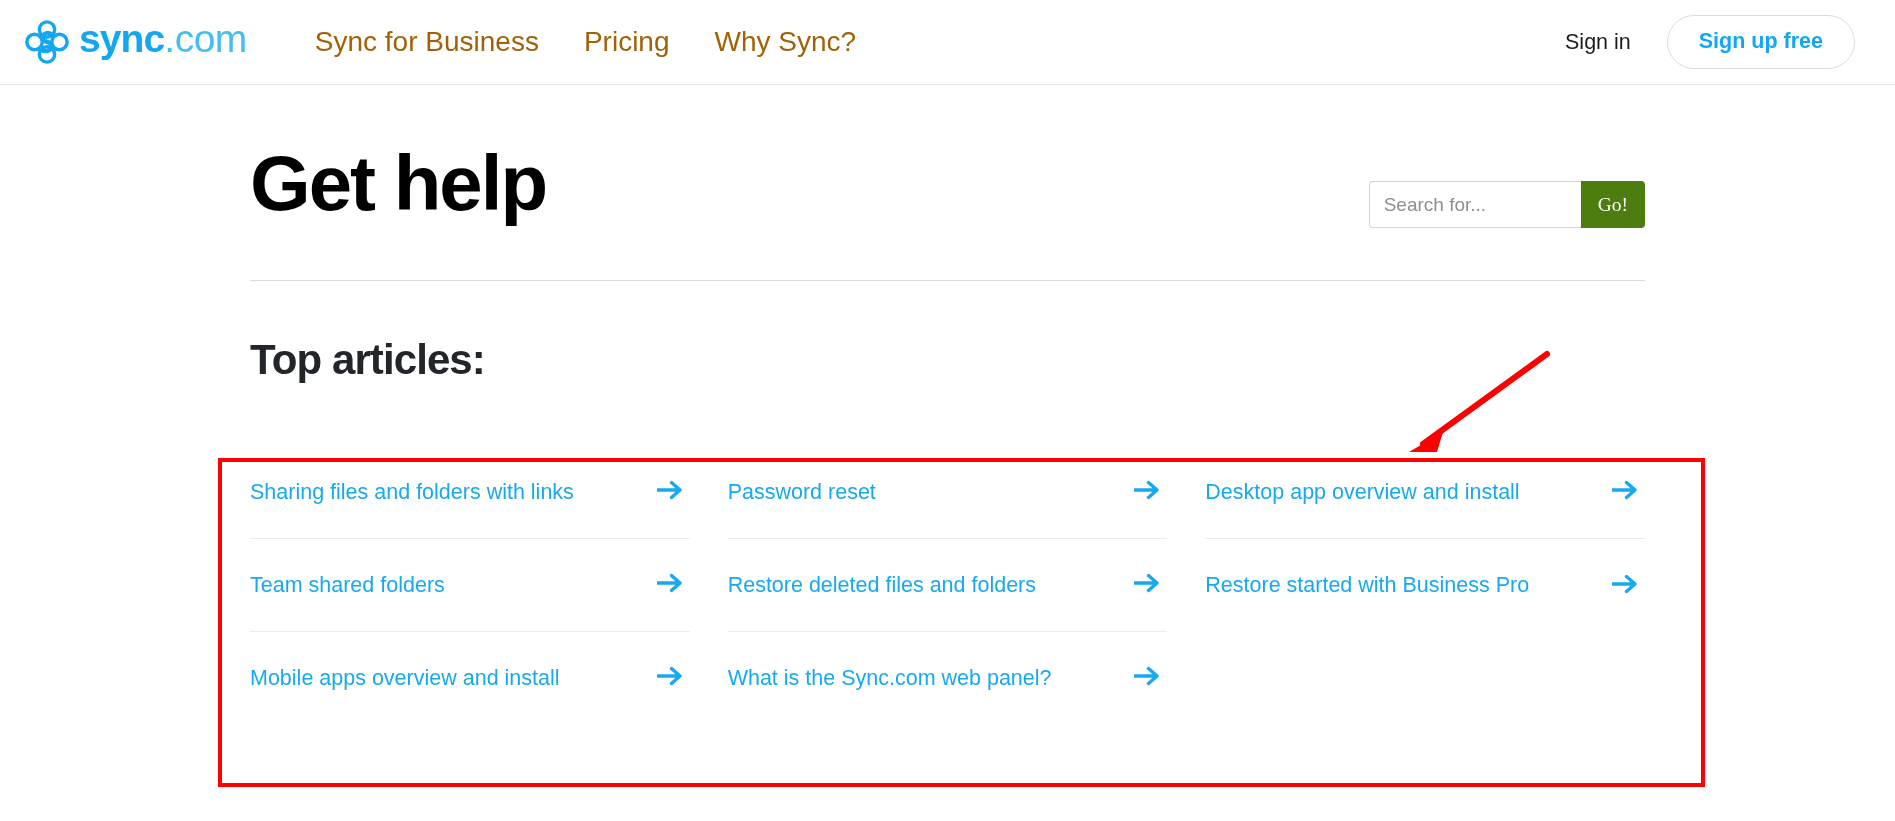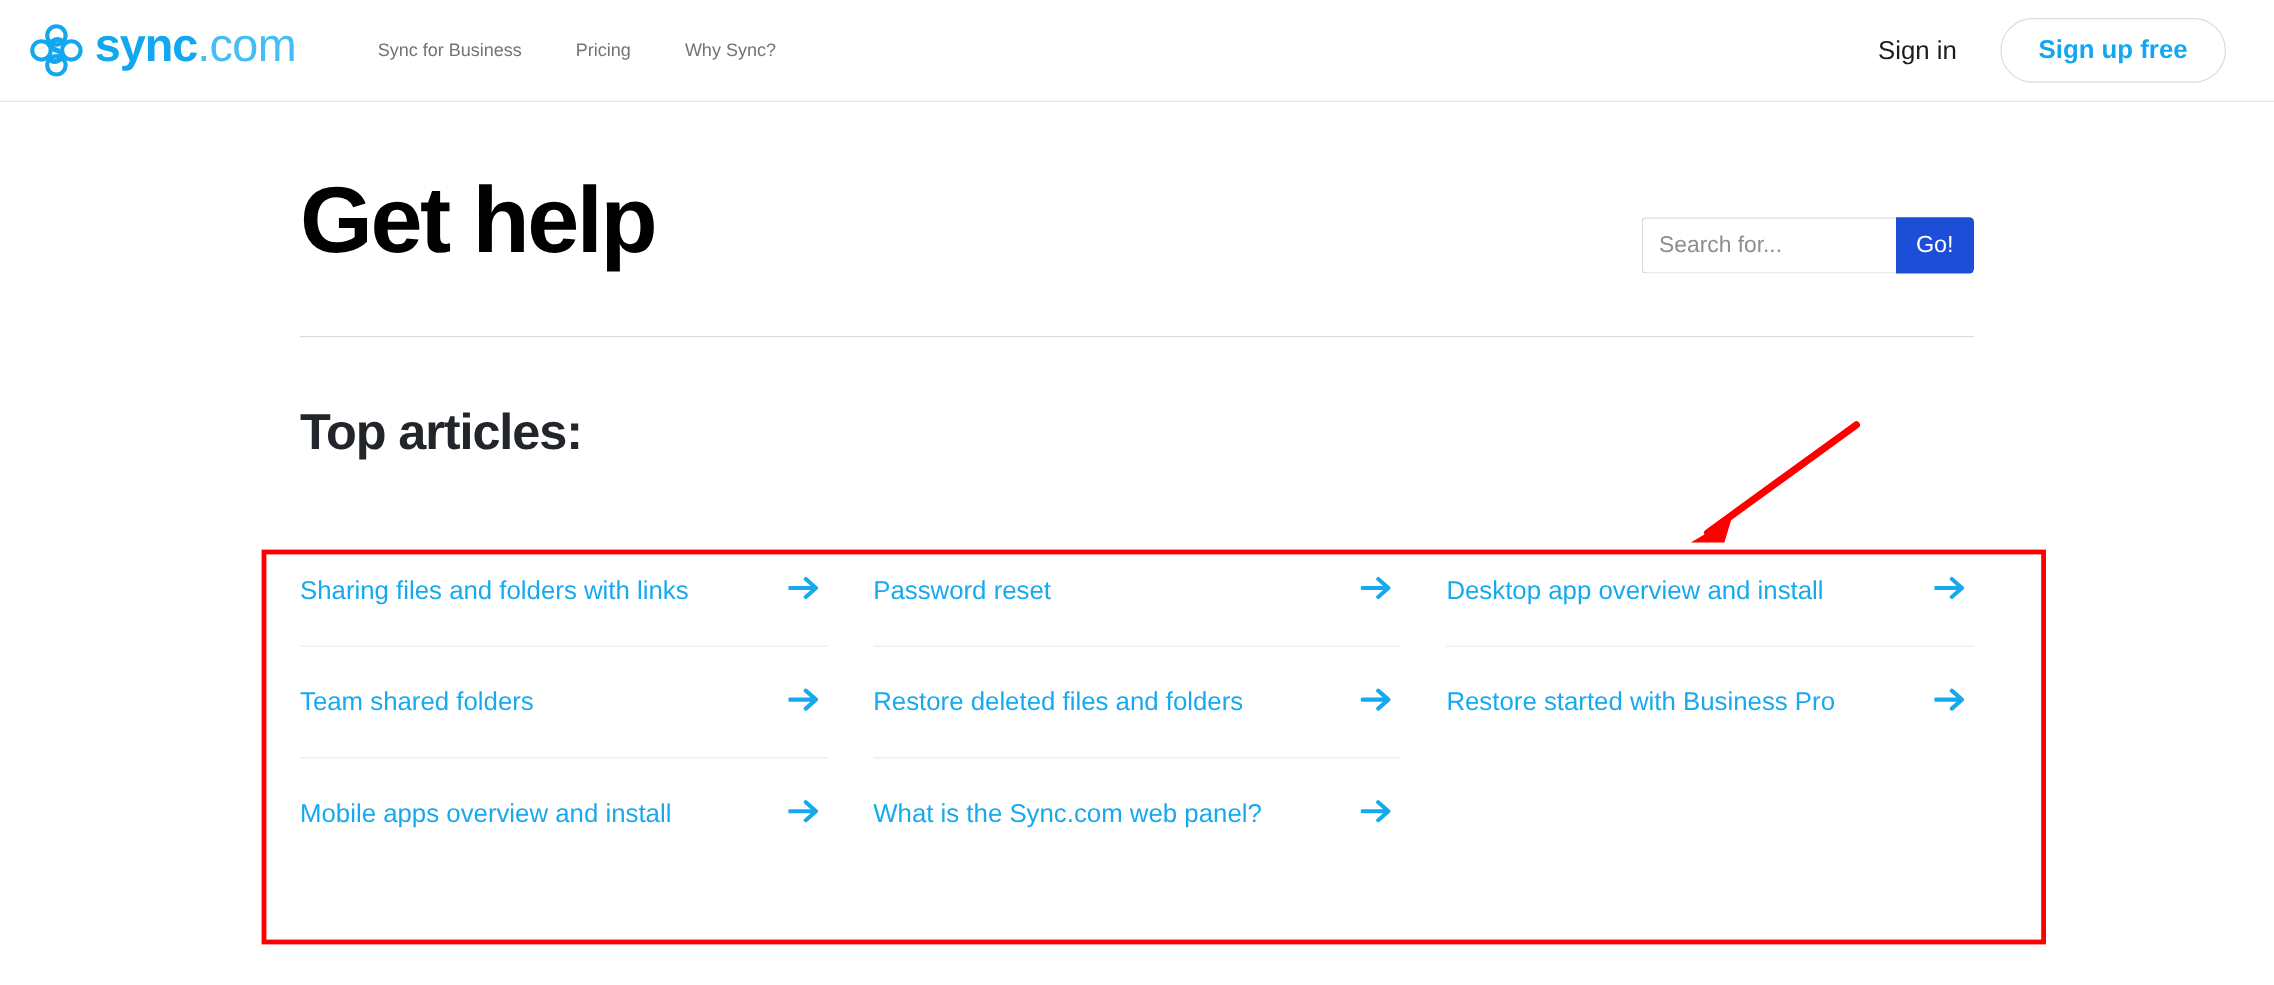--- a/index.html
+++ b/index.html
@@ -45,22 +45,22 @@
     color: #45bdf5;
     letter-spacing: -0.5px;
   }
 
   .main-nav {
     display: flex;
     align-items: center;
     gap: 45px;
   }
   .nav-link {
-    font-size: 15px;
-    color: #737373;
+    font-size: 28px;
+    color: #a16207;
     text-decoration: none;
     line-height: 1;
     white-space: nowrap;
   }
 
   .header-right {
     margin-left: auto;
     display: flex;
     align-items: center;
     gap: 36px;
@@ -125,23 +125,23 @@
     font-size: 19px;
     color: #555;
     outline: none;
     background: #fff;
   }
   .search-input::placeholder { color: #8b8f94; }
   .search-go {
     height: 47px;
     border: none;
     border-radius: 0 4px 4px 0;
-    background: #1d4ed8;
+    background: #4d7c0f;
     color: #ffffff;
-    font-family: Liberation Sans, sans-serif;
+    font-family: Liberation Serif, serif;
     font-size: 19.5px;
     padding: 0 17px;
     cursor: pointer;
     line-height: 1;
   }
 
   .rule {
     height: 1px;
     background: #d7dbde;
     margin: 52px 20px 0 20px;

